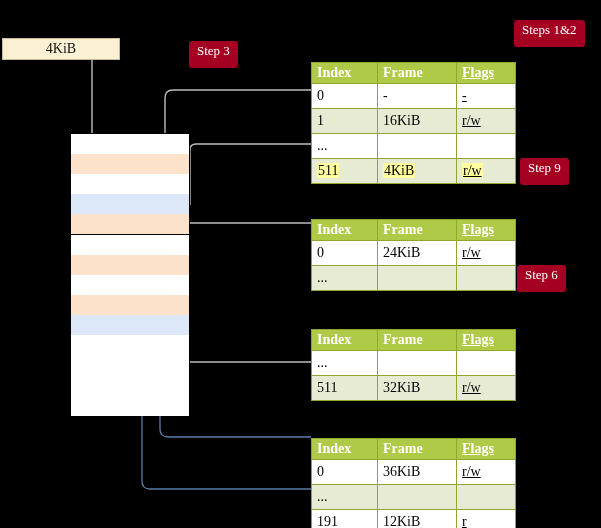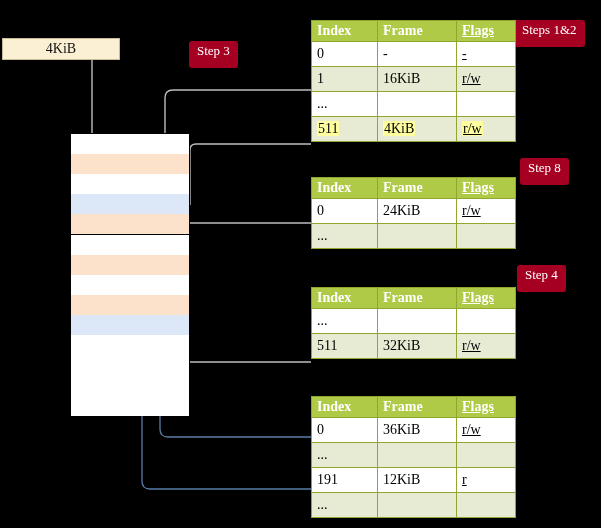--- a/index.html
+++ b/index.html
@@ -38,20 +38,21 @@
   .memrow.last{border-bottom:none;}
   .c-white{background:#ffffff;}
   .c-peach{background:#FDE2CB;}
   .c-blue{background:#DCE7F7;}
 
   
   table.pt{
     position:absolute;border-collapse:collapse;
     font-size:14px;background:#0f172a;
     border:1px solid #8FA72E;
+    margin-top:42px;
   }
   table.pt th{
     background:#AFCA46;color:#ffffff;font-weight:bold;
     text-align:left;padding:2px 5px;font-size:14px;
     border:1px solid #8FA72E;
     font-family:"Liberation Serif",serif;
   }
   table.pt td{
     padding:2px 5px;border:1px solid #8FA72E;
     color:#000;height:20px;vertical-align:middle;
@@ -113,22 +114,22 @@
     <path d="M311,489 L150,489 Q142,489 142,481 L142,207" stroke="#5A7CA6" stroke-width="1.3" fill="none" marker-end="url(#ab)"></path>
   </g>
 </svg>
 
 <div class="abs framebox">
   <span>4KiB</span>
 </div>
 
 <div class="abs badge badge-step0">Step 3</div>
 <div class="abs badge badge-steps12">Steps 1&amp;2</div>
-<div class="abs badge badge-step3">Step 8</div>
-<div class="abs badge badge-step4">Step 4</div>
+<div class="abs badge badge-step3">Step 9</div>
+<div class="abs badge badge-step4">Step 6</div>
 
 <div class="abs memcol" id="memcol">
     <div class="memrow c-white" style="top: 0px;"></div>
     <div class="memrow c-peach" style="top: 20.1px;"></div>
     <div class="memrow c-white" style="top: 40.2px;"></div>
     <div class="memrow c-blue" style="top: 60.3px;"></div>
     <div class="memrow c-peach" style="top: 80.4px;"></div>
     <div class="memrow c-white" style="top: 100.5px;"></div>
     <div class="memrow c-peach" style="top: 120.6px;"></div>
     <div class="memrow c-white" style="top: 140.7px;"></div>

